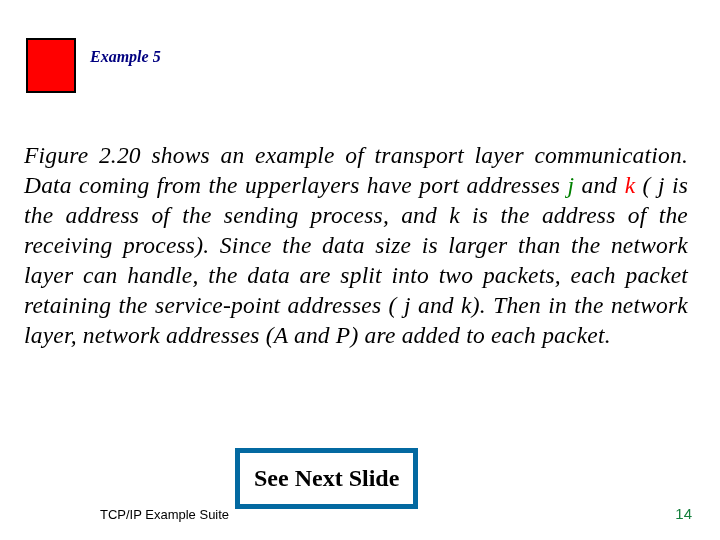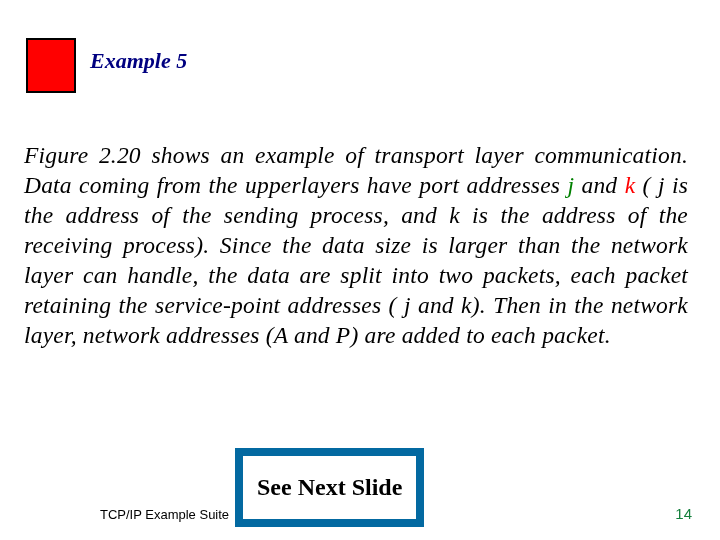--- a/index.html
+++ b/index.html
@@ -19,21 +19,21 @@
     height: 55px;
     background: #ff0000;
     border: 2px solid #000;
   }
   .example-title {
     position: absolute;
     left: 90px;
     top: 48px;
     font-style: italic;
     font-weight: bold;
-    font-size: 22px;
+    font-size: 16px;
     color: #000080;
     font-family: 'Brush Script MT', cursive, Georgia, serif;
   }
   .body-text {
     position: absolute;
     left: 24px;
     top: 140px;
     width: 664px;
     font-size: 23.5px;
     font-style: italic;
@@ -42,22 +42,22 @@
     text-align: justify;
     line-height: 1.28;
     letter-spacing: 0.2px;
   }
   .body-text .j { color: #008000; font-style: italic; }
   .body-text .k { color: #ff0000; font-style: italic; }
   .next-slide-box {
     position: absolute;
     left: 235px;
     top: 448px;
-    border: 8px solid #0369a1;
-    padding: 18px 14px;
+    border: 5px solid #0369a1;
+    padding: 12px 14px;
     font-family: 'Times New Roman', Georgia, serif;
     font-weight: bold;
     font-size: 24px;
     color: #000;
   }
   .footer-left {
     position: absolute;
     left: 100px;
     bottom: 18px;
     font-family: Arial, sans-serif;

